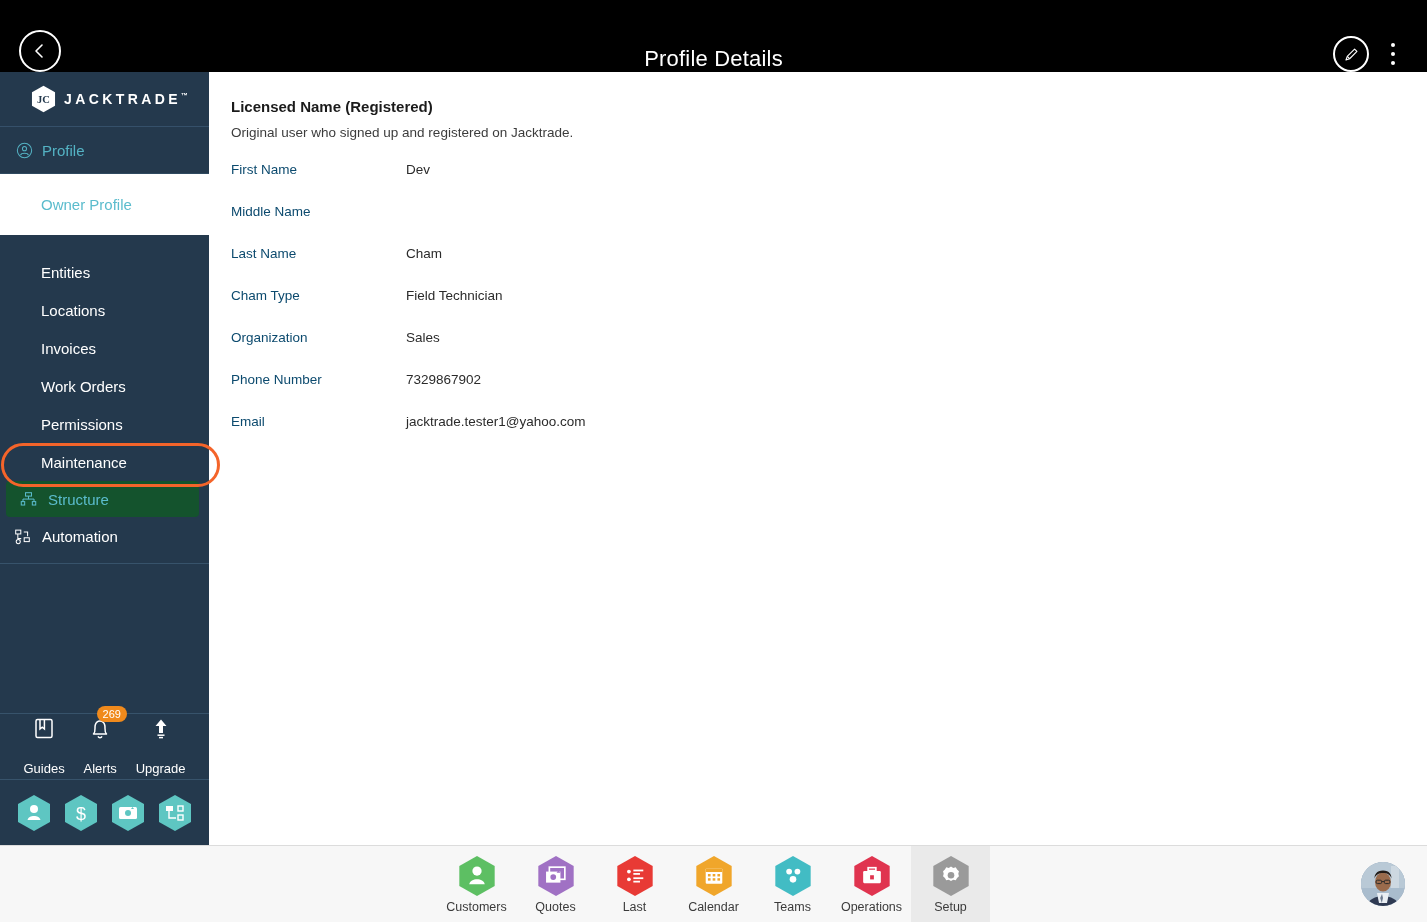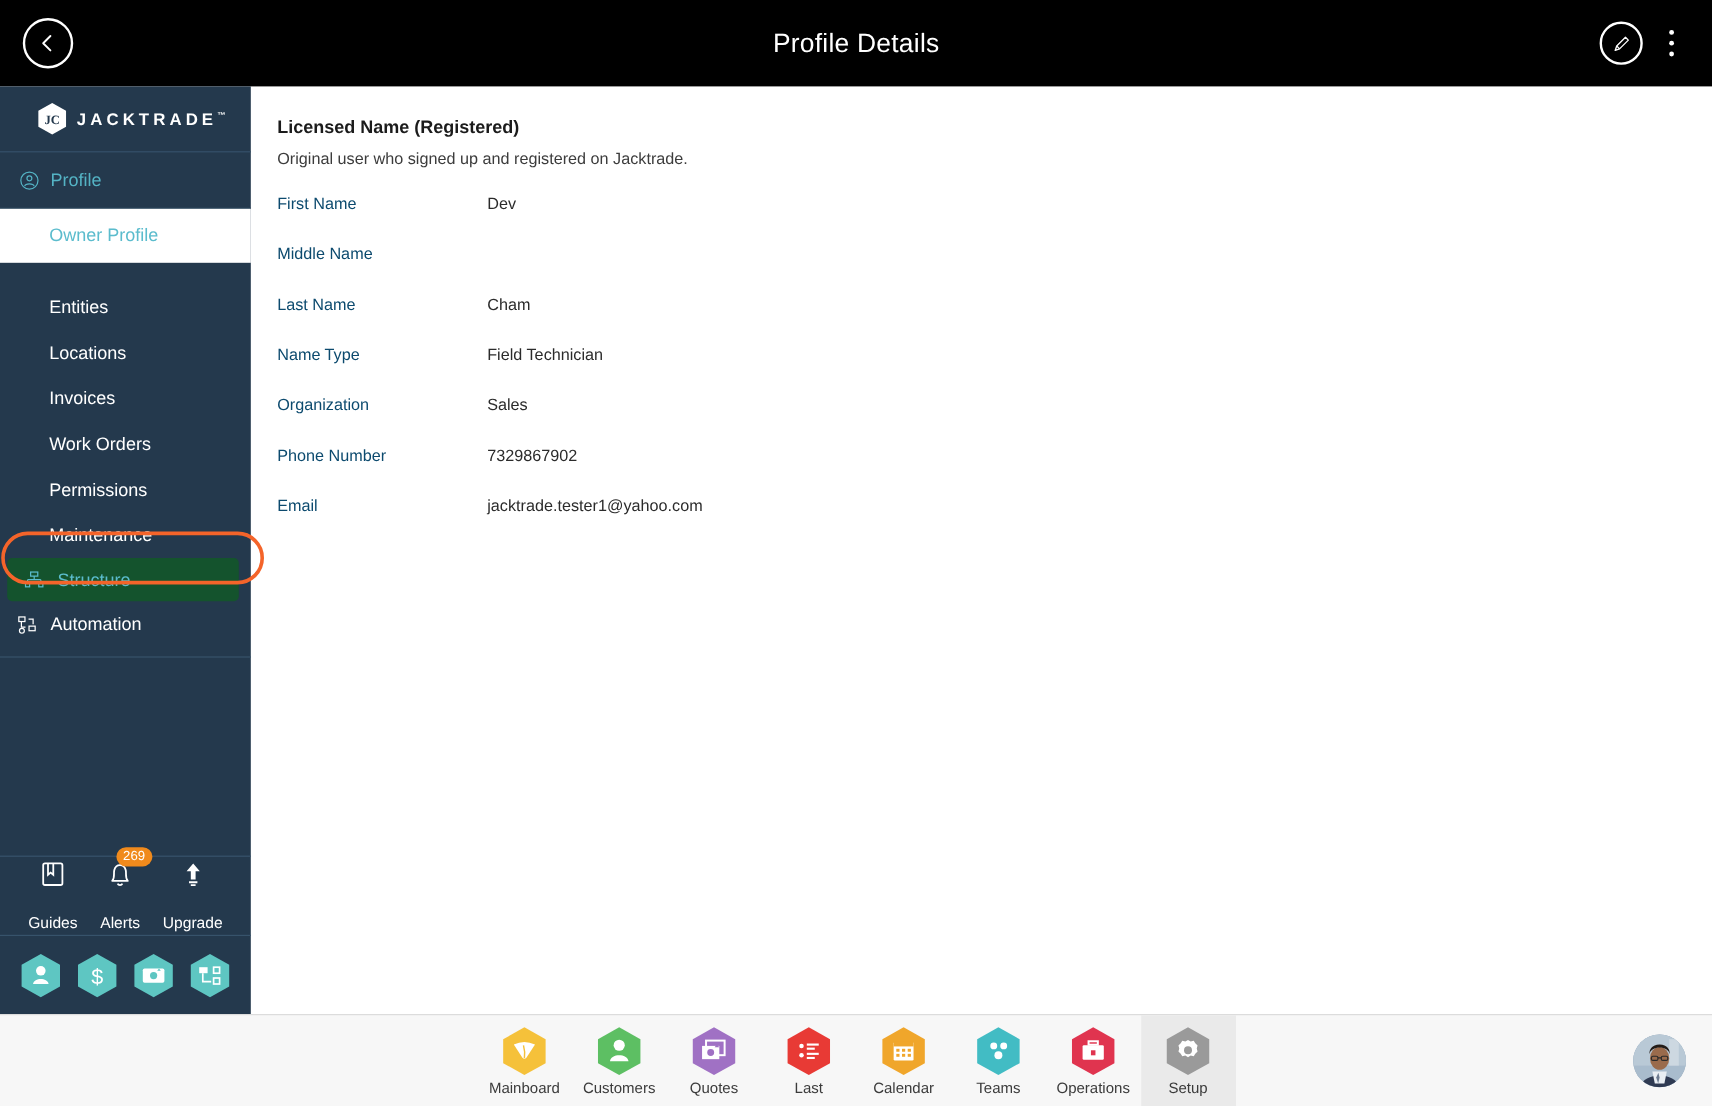--- a/index.html
+++ b/index.html
@@ -16,21 +16,21 @@
     height: 922px;
     display: flex;
     flex-direction: column;
   }
 
   
   .topbar {
     height: 72px;
     background: #000000;
     display: flex;
-    align-items: center;
+    align-items: flex-end;
     position: relative;
     flex: 0 0 72px;
   }
   .back-btn {
     width: 42px; height: 42px;
     border: 2px solid #ffffff;
     border-radius: 50%;
     margin-left: 19px;
     display: flex; align-items: center; justify-content: center;
     cursor: pointer;
@@ -117,21 +117,21 @@
     display: flex;
     align-items: center;
     padding-left: 16px;
     color: #54b3c4;
     font-size: 15px;
     cursor: pointer;
     border-bottom: 1px solid #2f4a60;
   }
   .nav-group-head .ic { margin-right: 9px; display:flex; }
   .nav-sub {
-    height: 45px;
+    height: 61px;
     display: flex;
     align-items: center;
     padding-left: 41px;
     background: #ffffff;
     color: #5bbccd;
     font-size: 15px;
     cursor: pointer;
   }
   .nav-items { padding-top: 18px; }
   .nav-item {
@@ -460,21 +460,21 @@
         </div>
         <div class="field-row">
           <div class="field-label">Middle Name</div>
           <div class="field-value"></div>
         </div>
         <div class="field-row">
           <div class="field-label">Last Name</div>
           <div class="field-value">Cham</div>
         </div>
         <div class="field-row">
-          <div class="field-label">Name Type</div>
+          <div class="field-label">Cham Type</div>
           <div class="field-value">Field Technician</div>
         </div>
         <div class="field-row">
           <div class="field-label">Organization</div>
           <div class="field-value">Sales</div>
         </div>
         <div class="field-row">
           <div class="field-label">Phone Number</div>
           <div class="field-value">7329867902</div>
         </div>
@@ -482,28 +482,20 @@
           <div class="field-label">Email</div>
           <div class="field-value">jacktrade.tester1@yahoo.com</div>
         </div>
       </div>
     </div>
   </div>
 
   <div class="bottombar">
     <div class="bb-center">
 
-      <div class="bb-item">
-        <svg width="38" height="42" viewBox="0 0 34 38">
-          <polygon points="17,1 33,10 33,28 17,37 1,28 1,10" fill="#F5C13A"></polygon>
-          <path d="M9 14 q8 -4 16 0 l-6.5 10 q-1.5 1.5 -3 0 z" fill="#ffffff"></path>
-          <path d="M16.3 14.6 q1.4 4.8 0.7 9.6" fill="none" stroke="#F5C13A" stroke-width="1.1"></path>
-        </svg>
-        <span>Mainboard</span>
-      </div>
 
       <div class="bb-item">
         <svg width="38" height="42" viewBox="0 0 34 38">
           <polygon points="17,1 33,10 33,28 17,37 1,28 1,10" fill="#5DBF63"></polygon>
           <circle cx="17" cy="14.5" r="4.2" fill="#ffffff"></circle>
           <path d="M10 26.5 C11 20.5 23 20.5 24 26.5 Z" fill="#ffffff"></path>
         </svg>
         <span>Customers</span>
       </div>
 

